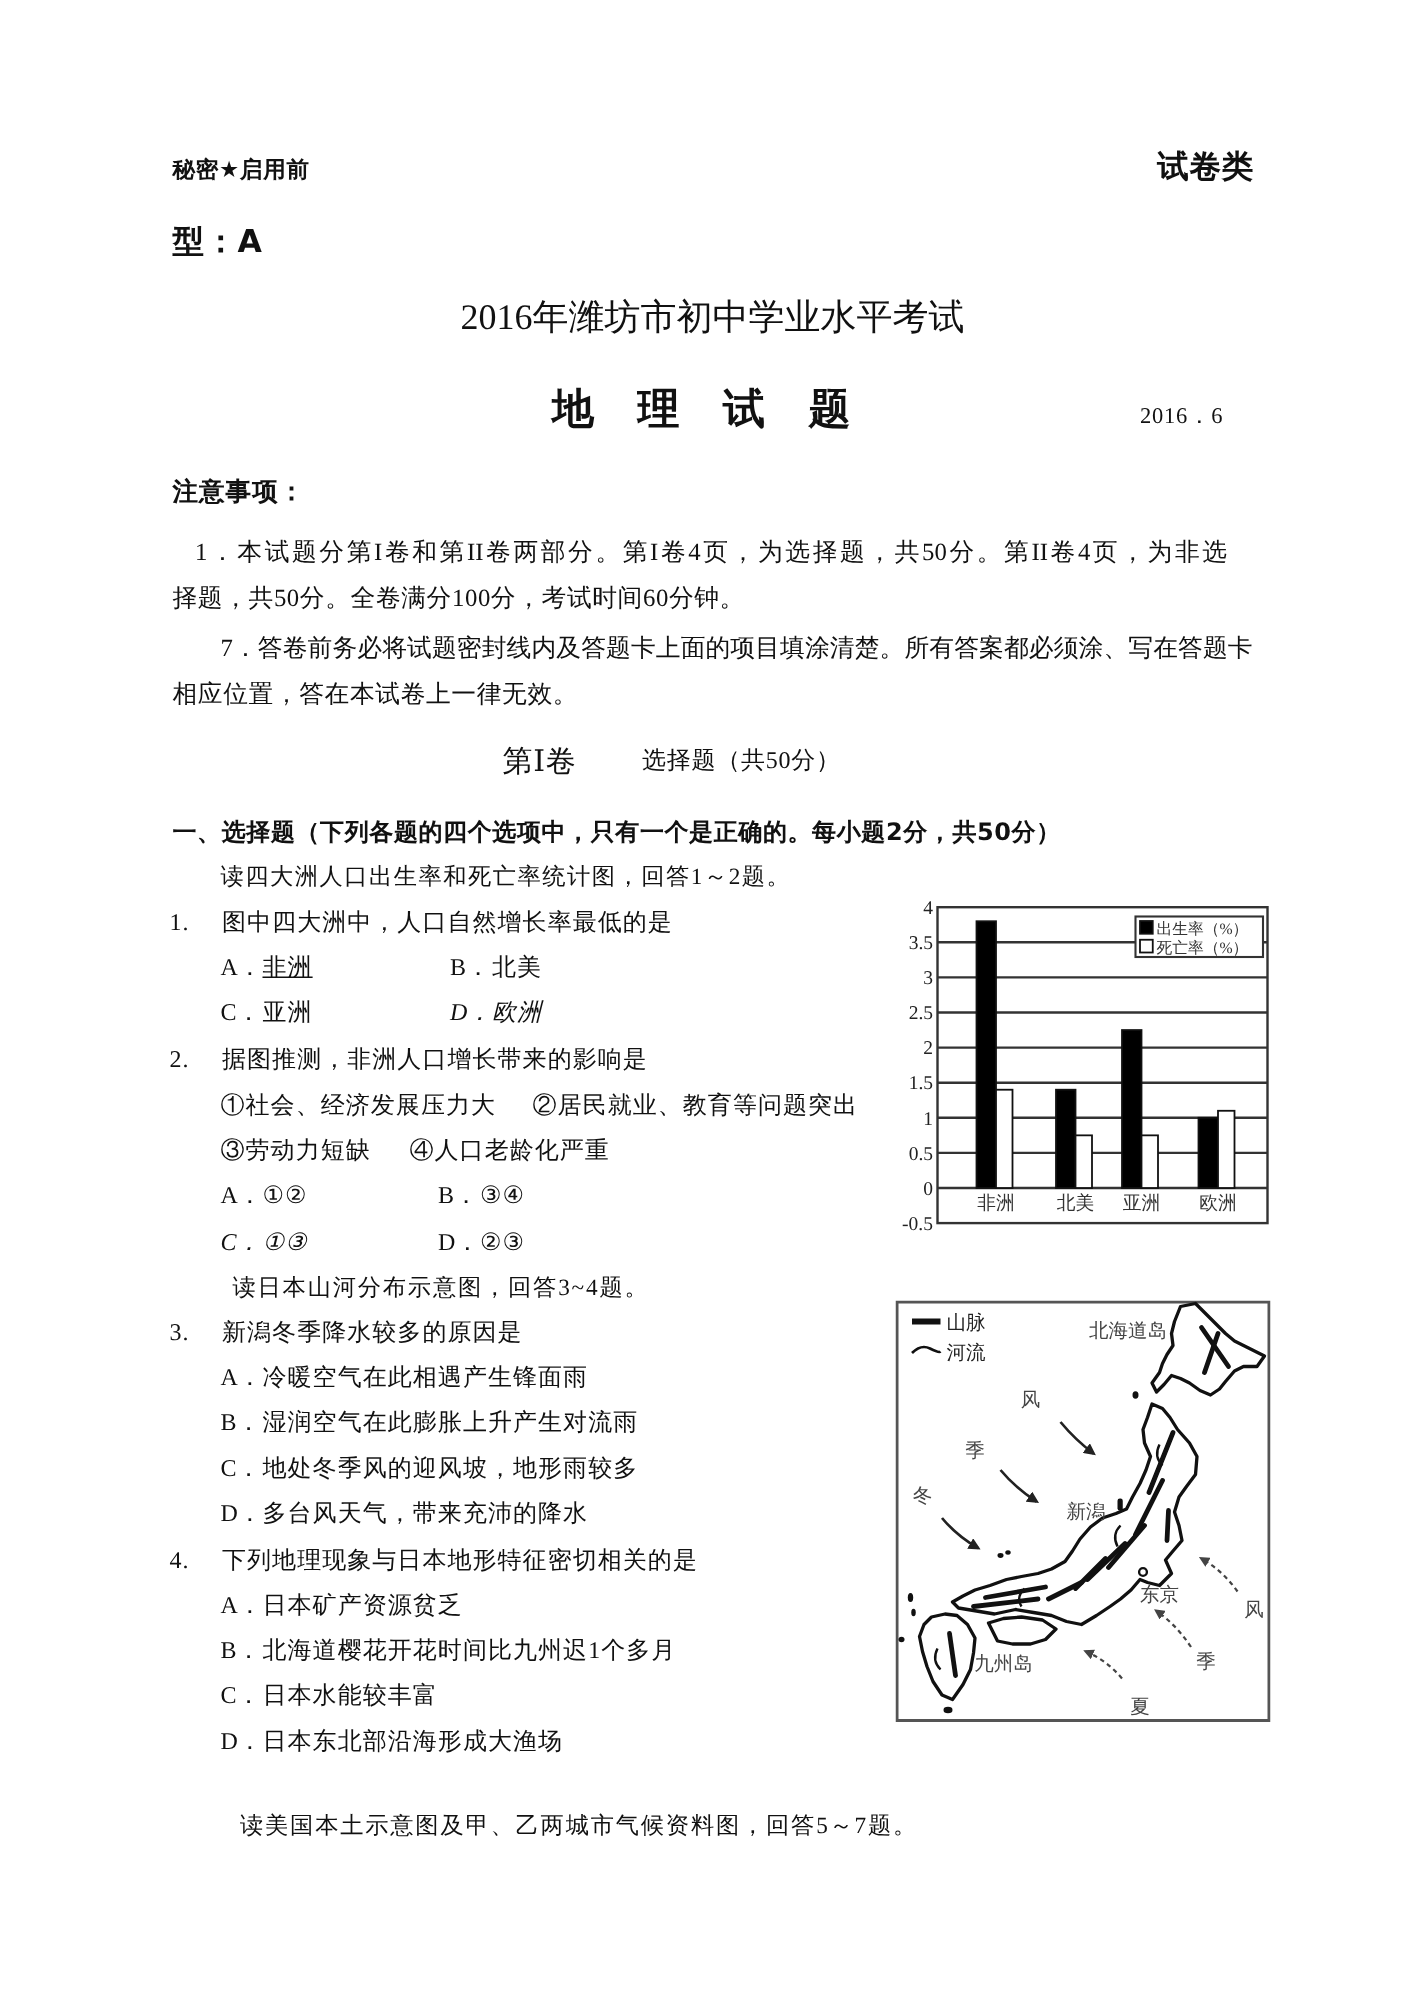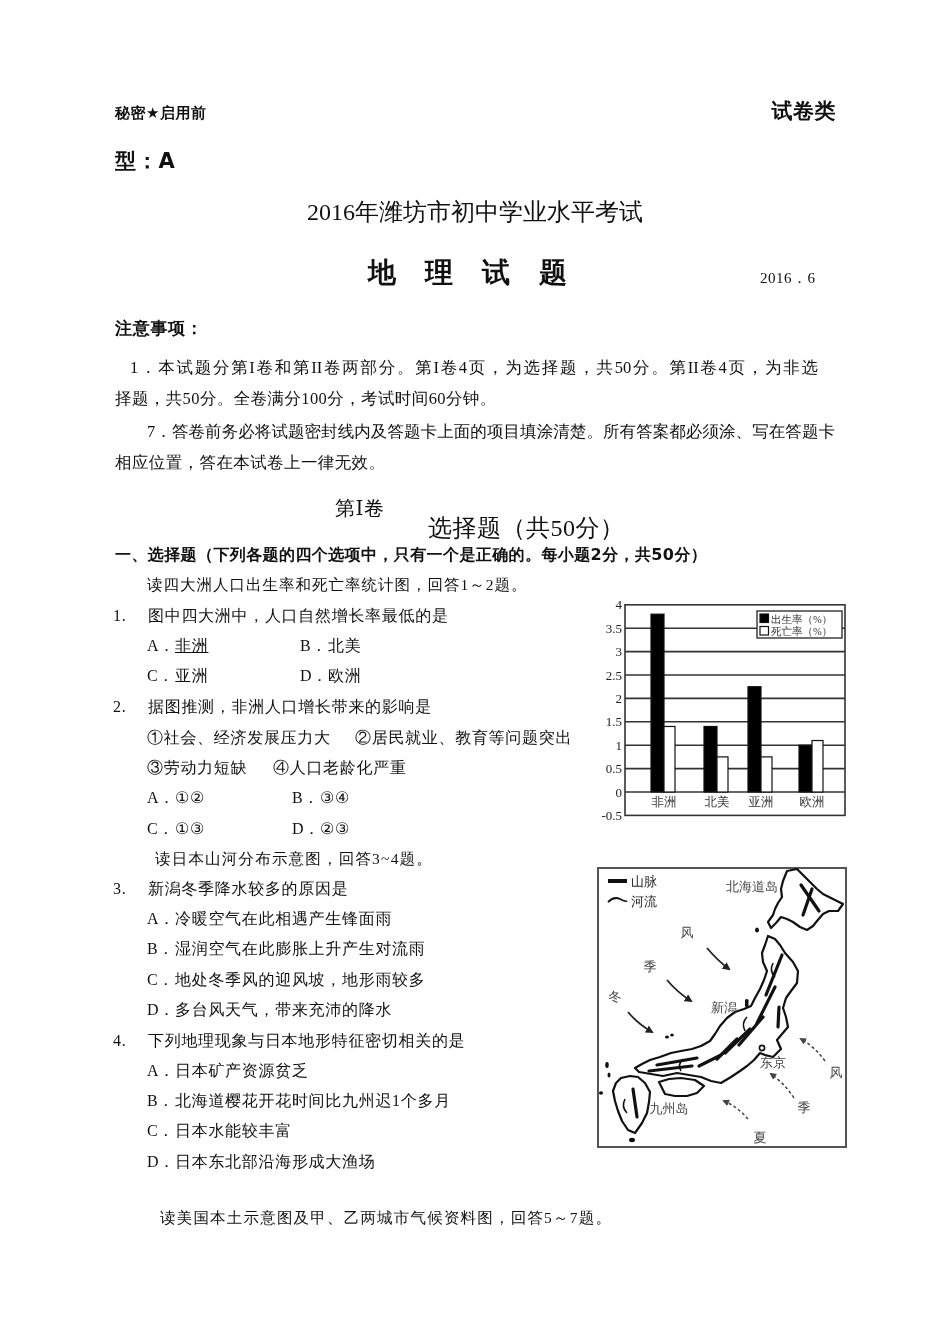--- a/index.html
+++ b/index.html
@@ -29,45 +29,45 @@
 </div>
 <div class="ln" style="left:760px;top:266px;font-size:15px;letter-spacing:0.5px;">2016．6</div>
 
 <div class="ln bold" style="left:115px;top:316px;font-size:17px;">注意事项：</div>
 <div class="ln just" style="left:130px;top:356px;width:688px;">1．本试题分第I卷和第II卷两部分。第I卷4页，为选择题，共50分。第II卷4页，为非选</div>
 <div class="ln plain" style="left:115px;top:387px;">择题，共50分。全卷满分100分，考试时间60分钟。</div>
 <div class="ln just" style="left:147px;top:420px;width:688px;">7．答卷前务必将试题密封线内及答题卡上面的项目填涂清楚。所有答案都必须涂、写在答题卡</div>
 <div class="ln plain" style="left:115px;top:451px;">相应位置，答在本试卷上一律无效。</div>
 
 <div class="ln" style="left:335px;top:494px;font-size:20px;height:28px;line-height:28px;letter-spacing:0.5px;">第Ⅰ卷</div>
-<div class="ln" style="left:428px;top:514px;font-size:24px;height:28px;line-height:28px;letter-spacing:0.5px;">选择题（共50分）</div>
+<div class="ln" style="left:428px;top:494px;font-size:16px;height:28px;line-height:28px;letter-spacing:0.5px;">选择题（共50分）</div>
 
 <div class="ln bold" style="left:115px;top:543px;font-size:16px;letter-spacing:0.4px;">一、选择题（下列各题的四个选项中，只有一个是正确的。每小题2分，共50分）</div>
 
 <div class="ln" style="left:147px;top:573px;font-size:15.5px;letter-spacing:1px;">读四大洲人口出生率和死亡率统计图，回答1～2题。</div>
 
 <div>
   <div class="ln" style="left:113px;top:604px;">1.</div>
   <div class="ln" style="left:148px;top:604px;">图中四大洲中，人口自然增长率最低的是</div>
   <div class="ln" style="left:147px;top:634px;text-decoration:underline;"><span class="opt-letter">A．</span><span>非洲</span></div>
   <div class="ln" style="left:300px;top:634px;"><span class="opt-letter">B．</span><span>北美</span></div>
   <div class="ln" style="left:147px;top:664px;"><span class="opt-letter">C．</span><span>亚洲</span></div>
-  <div class="ln" style="left:300px;top:664px;"><span class="opt-letter">D．</span><span>欧洲</span></div>
+  <div class="ln" style="left:300px;top:664px;font-style:italic;"><span class="opt-letter">D．</span><span>欧洲</span></div>
 </div>
 
 <div>
   <div class="ln" style="left:113px;top:695px;">2.</div>
   <div class="ln" style="left:148px;top:695px;">据图推测，非洲人口增长带来的影响是</div>
   <div class="ln" style="left:147px;top:726px;">①社会、经济发展压力大</div>
   <div class="ln" style="left:355px;top:726px;">②居民就业、教育等问题突出</div>
   <div class="ln" style="left:147px;top:756px;">③劳动力短缺</div>
   <div class="ln" style="left:273px;top:756px;">④人口老龄化严重</div>
   <div class="ln" style="left:147px;top:786px;"><span class="opt-letter">A．</span><span>①②</span></div>
   <div class="ln" style="left:292px;top:786px;"><span class="opt-letter">B．</span><span>③④</span></div>
-  <div class="ln" style="left:147px;top:817px;"><span class="opt-letter">C．</span><span>①③</span></div>
+  <div class="ln" style="left:147px;top:817px;font-style:italic;"><span class="opt-letter">C．</span><span>①③</span></div>
   <div class="ln" style="left:292px;top:817px;"><span class="opt-letter">D．</span><span>②③</span></div>
 </div>
 
 <div class="ln" style="left:155px;top:847px;font-size:15.5px;letter-spacing:1.2px;">读日本山河分布示意图，回答3~4题。</div>
 
 <div>
   <div class="ln" style="left:113px;top:877px;">3.</div>
   <div class="ln" style="left:148px;top:877px;">新潟冬季降水较多的原因是</div>
   <div class="ln" style="left:147px;top:907px;"><span class="opt-letter">A．</span><span>冷暖空气在此相遇产生锋面雨</span></div>
   <div class="ln" style="left:147px;top:937px;"><span class="opt-letter">B．</span><span>湿润空气在此膨胀上升产生对流雨</span></div>

